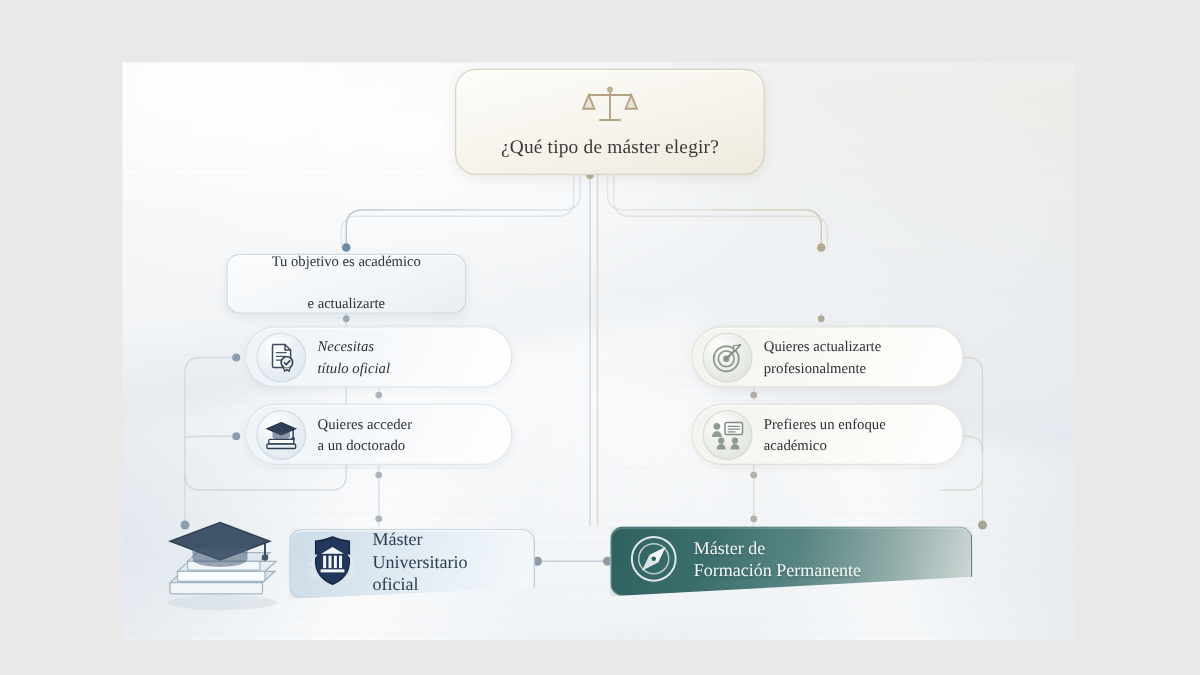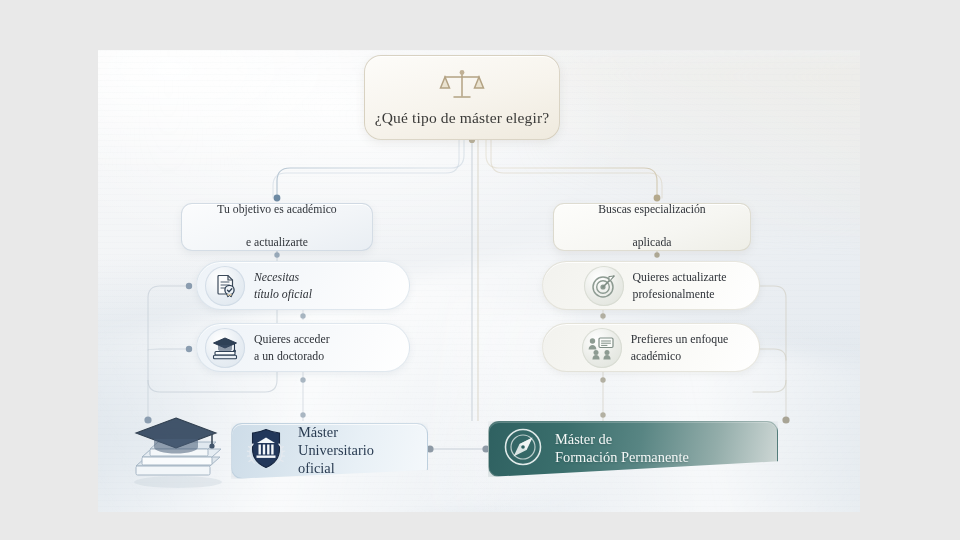--- a/index.html
+++ b/index.html
@@ -91,21 +91,21 @@
   .node {
     position: absolute;
     display: flex;
     align-items: center;
     color: #2f3338;
   }
 
   
   #root-node {
     left: 266px; top: 5px;
-    width: 196px; height: 85px;
+    width: 248px; height: 85px;
     flex-direction: column;
     justify-content: center;
     border-radius: 17px;
     background: linear-gradient(165deg, #fdfcf9 0%, #f7f4ed 52%, #efeade 100%);
     border: 1px solid rgba(199,190,170,0.62);
     box-shadow: 0 3px 10px rgba(120,112,96,0.11),
                 inset 0 1px 0 rgba(255,255,255,0.9);
   }
   #root-node .scales { margin-bottom: 2px; }
   #root-label {
@@ -151,27 +151,26 @@
   }
   .leaf-left {
     left: 98px;
     width: 214px;
     background: linear-gradient(118deg, #eef3f8 0%, #f4f7fa 38%, #fbfcfd 78%, #ffffff 100%);
     border: 1px solid rgba(203,215,226,0.55);
     box-shadow: 0 2px 7px rgba(110,128,145,0.10),
                 inset 0 1px 0 rgba(255,255,255,0.85);
   }
   .leaf-right {
-    left: 444px;
+    left: 455px;
     width: 218px;
     background: linear-gradient(118deg, #f2f2ee 0%, #f7f7f3 38%, #fcfcfa 78%, #ffffff 100%);
     border: 1px solid rgba(214,212,199,0.55);
     box-shadow: 0 2px 7px rgba(126,124,110,0.09),
                 inset 0 1px 0 rgba(255,255,255,0.85);
-    justify-content: center;
   }
   #leaf-titulo  { top: 211px; font-style: italic; }
   #leaf-doctor  { top: 273px; align-items: center; }
   #leaf-actual  { top: 211px; }
   #leaf-practic { top: 273px; }
 
   .leaf-ico {
     flex: 0 0 auto;
     width: 40px; height: 40px;
     border-radius: 50%;
@@ -330,24 +329,20 @@
         </svg>
       </span>
       <span id="root-label">¿Qué tipo de máster elegir?</span>
     </div>
 
     <div class="node branch" id="branch-left">
       <span>Tu objetivo es académico</span>
       <span>e actualizarte</span>
     </div>
 
-    <div class="node branch" id="branch-right">
-      <span>Buscas especialización</span>
-      <span>aplicada</span>
-    </div>
 
     <div class="node leaf leaf-left" id="leaf-titulo">
       <span class="leaf-ico leaf-ico-blue">
         <svg width="25" height="25" viewBox="0 0 25 25">
           <path d="M5 2.5 h10 l4.5 4.5 v13 a1 1 0 0 1 -1 1 H6 a1 1 0 0 1 -1 -1 V3.5 a1 1 0 0 1 1 -1 Z" fill="#fbfcfd" stroke="#3c4a5a" stroke-width="1.2"></path>
           <path d="M15 2.5 v4.5 h4.5" fill="none" stroke="#3c4a5a" stroke-width="1.2"></path>
           <g stroke="#49596b" stroke-width="1" stroke-linecap="round">
             <line x1="8" y1="9" x2="16" y2="9"></line>
             <line x1="8" y1="12" x2="16" y2="12"></line>
             <line x1="8" y1="15" x2="13" y2="15"></line>

